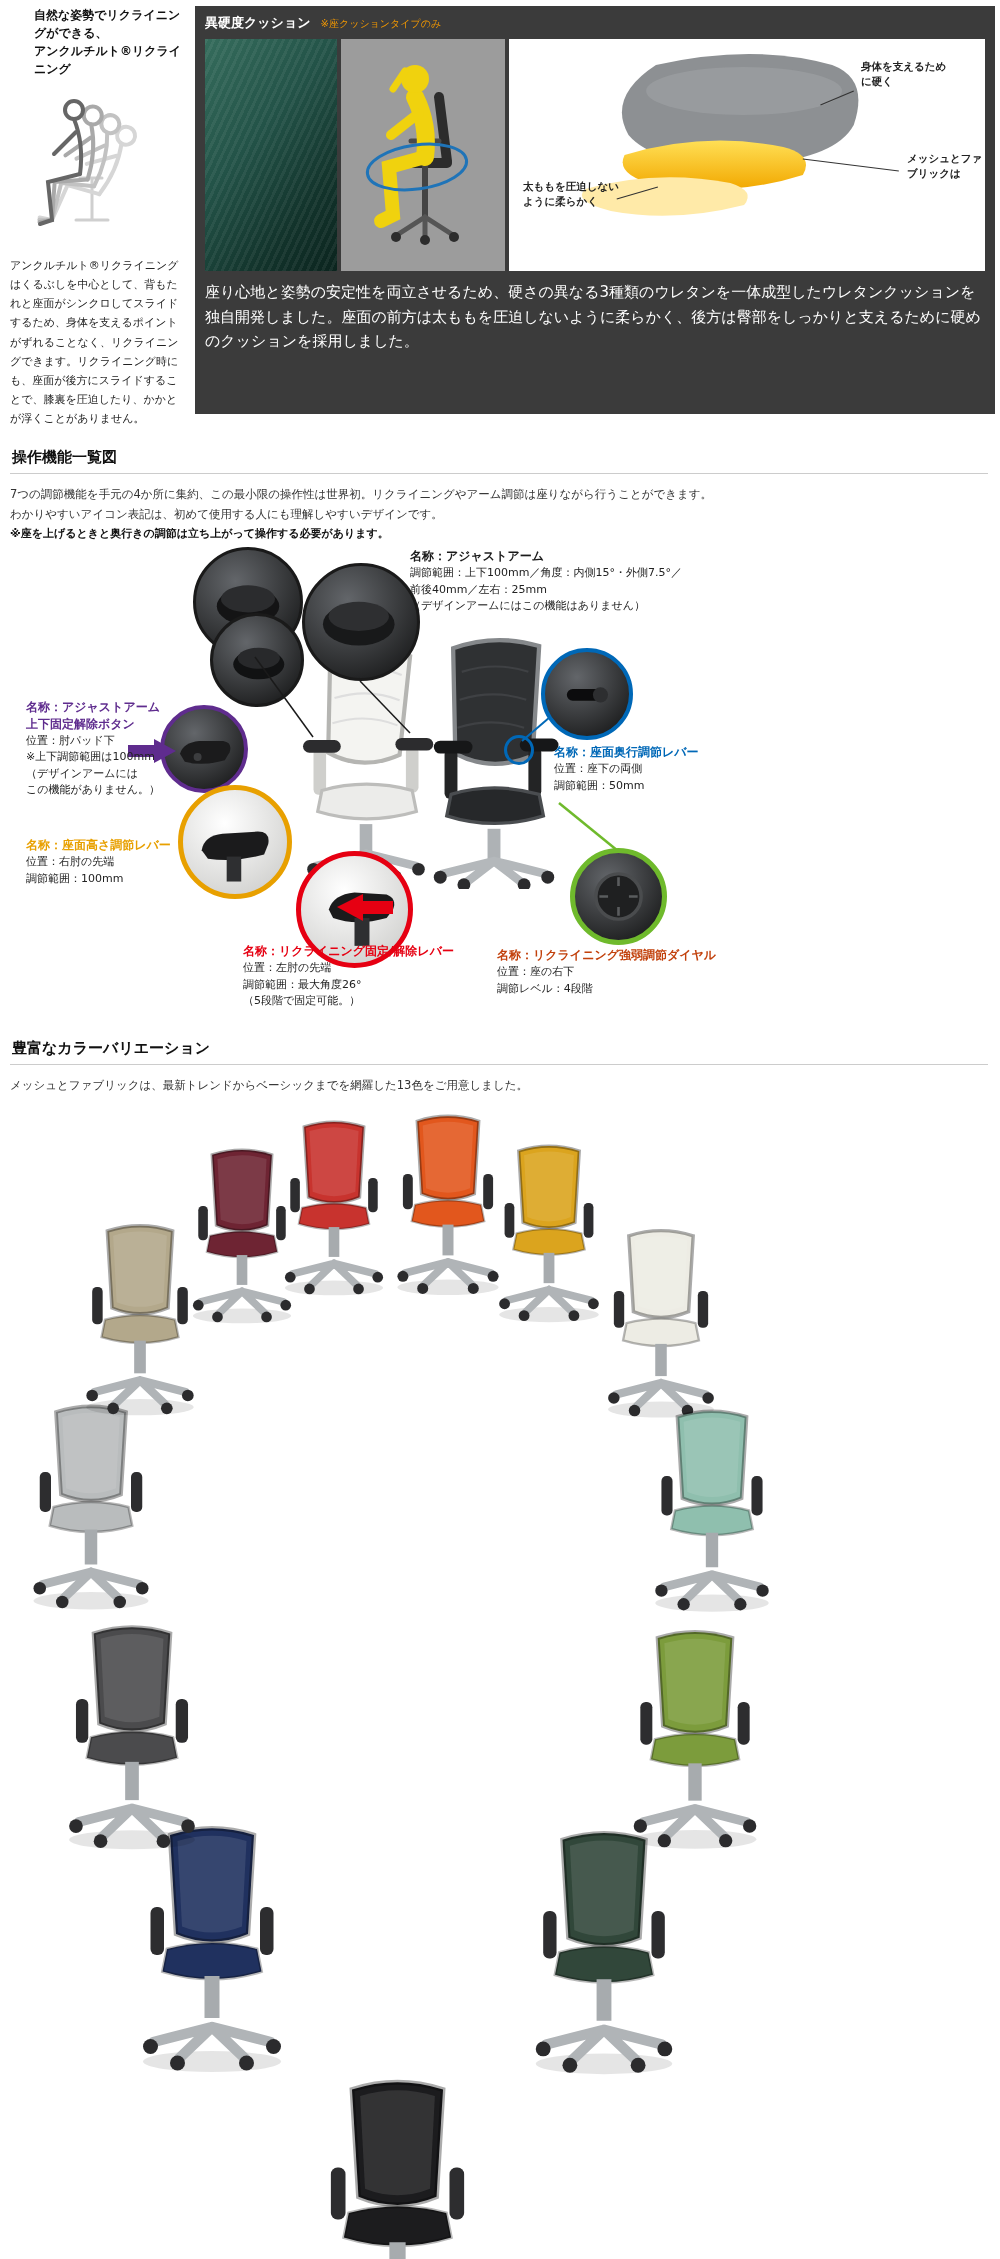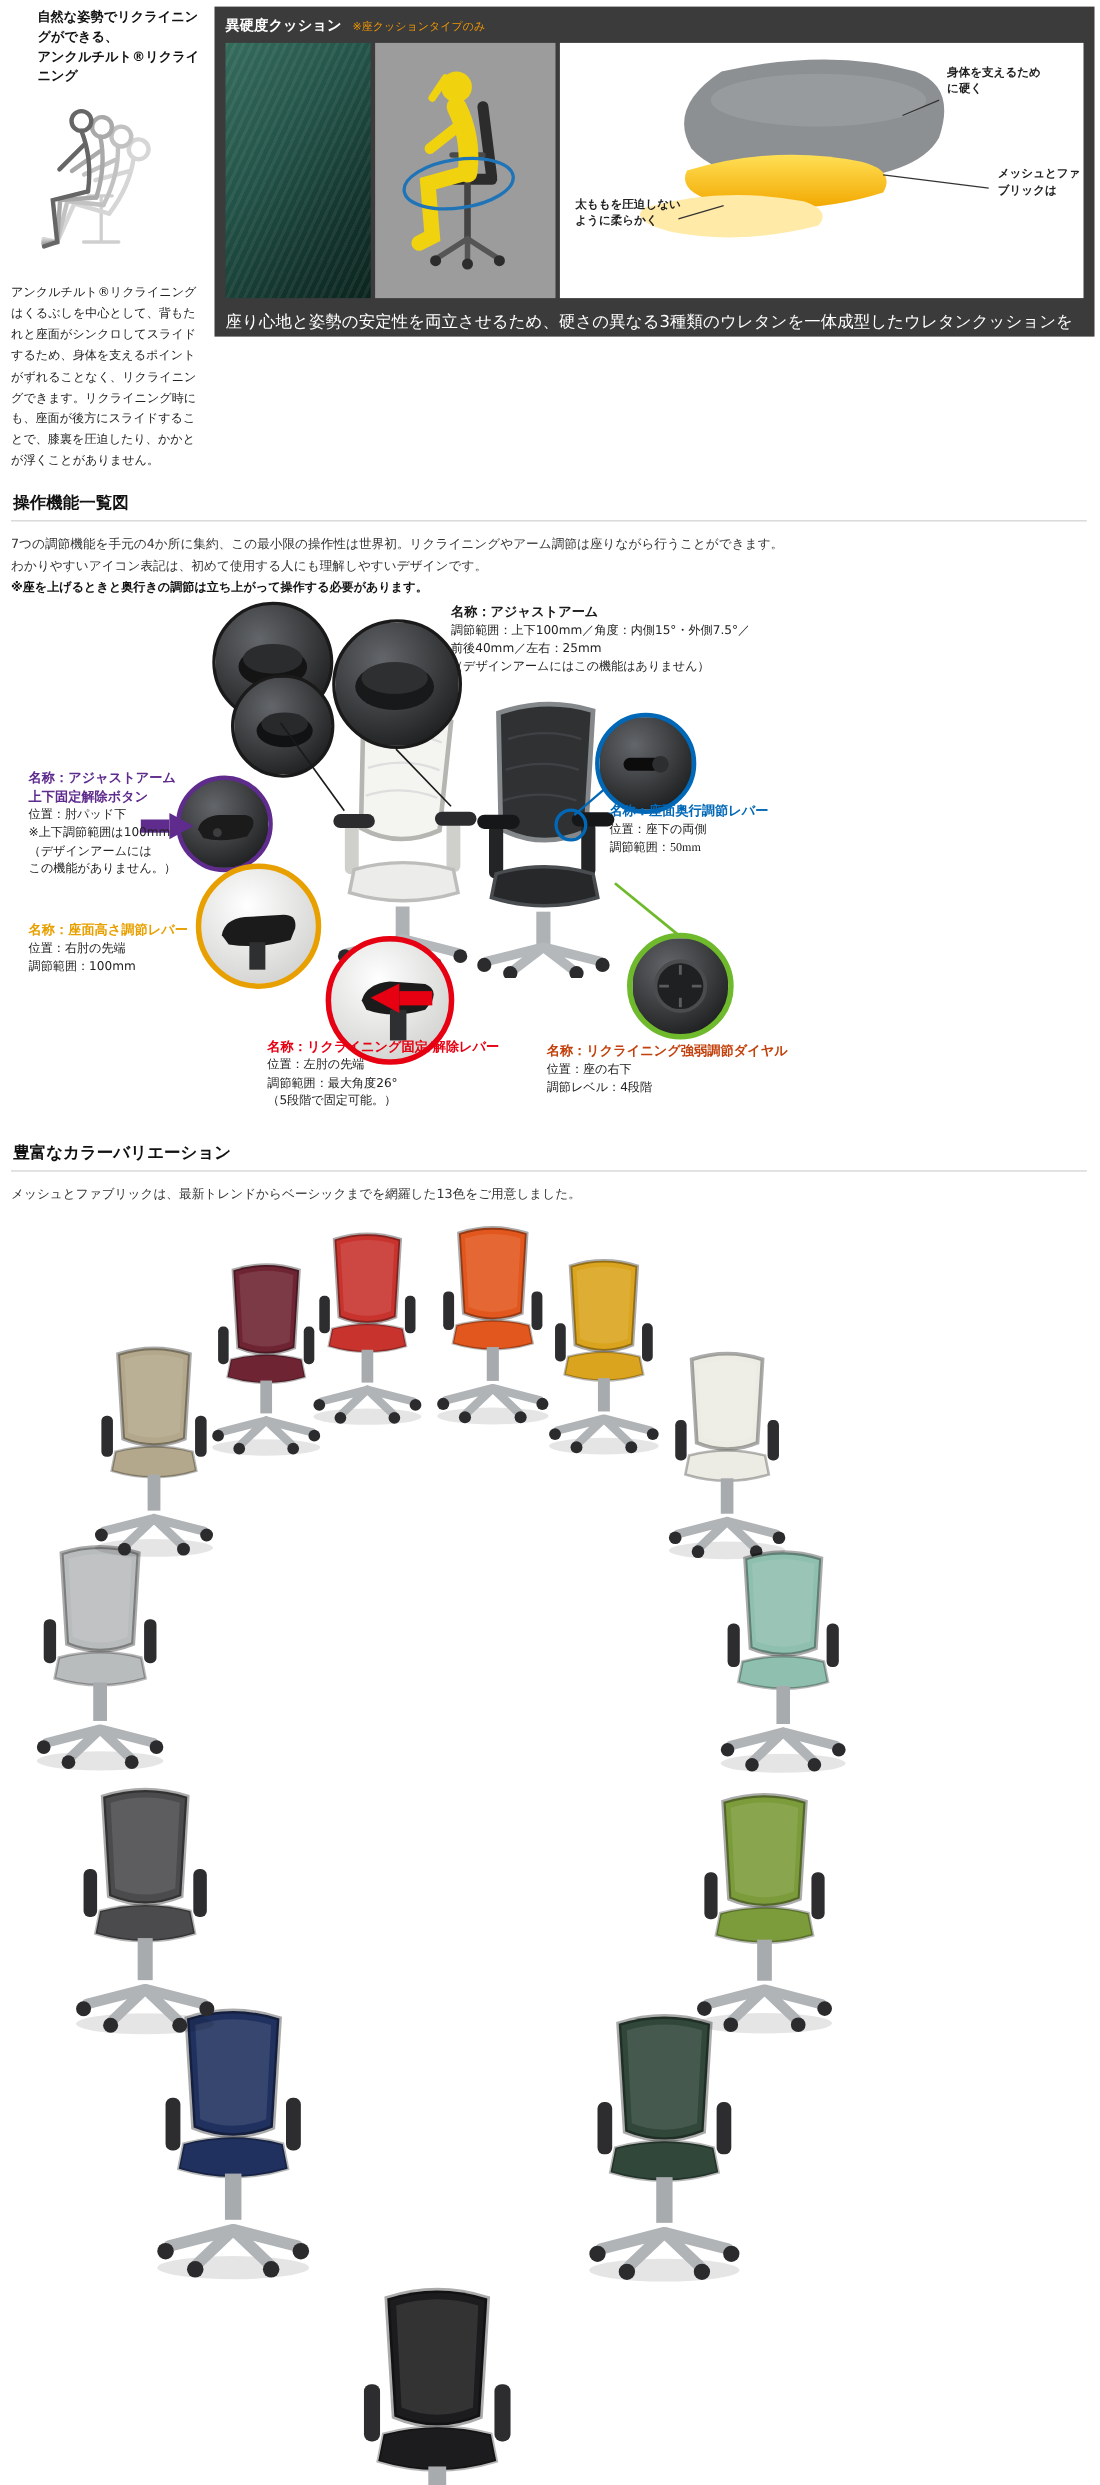--- a/index.html
+++ b/index.html
@@ -6,21 +6,21 @@
   body { margin:0; background:#fff; font-family:"DejaVu Sans","Liberation Sans",sans-serif; color:#333; }
   .page { width:1000px; position:relative; }
 
   
   .sec1 { display:flex; padding:6px 5px 0 10px; gap:9px; }
   .left-col { width:176px; flex:none; }
   .lt { font-size:12px; font-weight:bold; color:#111; line-height:1.5;margin-left:24px; }
   .sketch { margin-top:4px; display:block; }
   .left-body { font-size:11px; line-height:1.74; margin-top:6px; color:#222; }
 
-  .panel { flex:none; width:800px; height:300px; background:#3b3b3b; padding:8px 10px; }
+  .panel { flex:none; width:800px; height:408px; background:#3b3b3b; padding:8px 10px; }
   .panel-head { display:flex; align-items:baseline; gap:10px; }
   .panel-title { color:#fff; font-weight:bold; font-size:13px; }
   .panel-note { color:#f39800; font-size:10px; }
   .panel-imgs { display:flex; gap:4px; margin-top:7px; height:232px;font-weight:bold; }
   .img-green { width:132px; position:relative; overflow:hidden;
     background:linear-gradient(130deg,#356c5c 0%,#235348 40%,#12332b 75%,#0b241e 100%); }
   .img-green::after { content:""; position:absolute; inset:0;
     background:repeating-linear-gradient(115deg, rgba(255,255,255,0.06) 0 3px, transparent 3px 7px); }
   .img-sil { width:164px; background:#9c9c9c; position:relative; overflow:hidden; }
   .img-diagram { flex:1; background:#fff; position:relative; overflow:hidden; }
@@ -312,21 +312,21 @@
         <div>調節範囲：100mm</div>
       </div>
 
       <div class="co" style="left:233px; top:398px; width:230px;">
         <div class="nm" style="color: rgb(230, 0, 18);">名称：リクライニング固定/解除レバー</div>
         <div>位置：左肘の先端</div>
         <div>調節範囲：最大角度26°</div>
         <div>（5段階で固定可能。）</div>
       </div>
 
-      <div class="co" style="left:544px; top:184px; width:170px;font-family:Liberation Serif, serif;">
+      <div class="co" style="left:544px; top:199px; width:170px;">
         <div class="nm" style="color: rgb(0, 104, 183);">名称：座面奥行調節レバー</div>
         <div>位置：座下の両側</div>
         <div>調節範囲：50mm</div>
       </div>
 
       <div class="co" style="left:487px; top:402px; width:220px;">
         <div class="nm" style="color: #c2410c;">名称：リクライニング強弱調節ダイヤル</div>
         <div>位置：座の右下</div>
         <div>調節レベル：4段階</div>
       </div>

